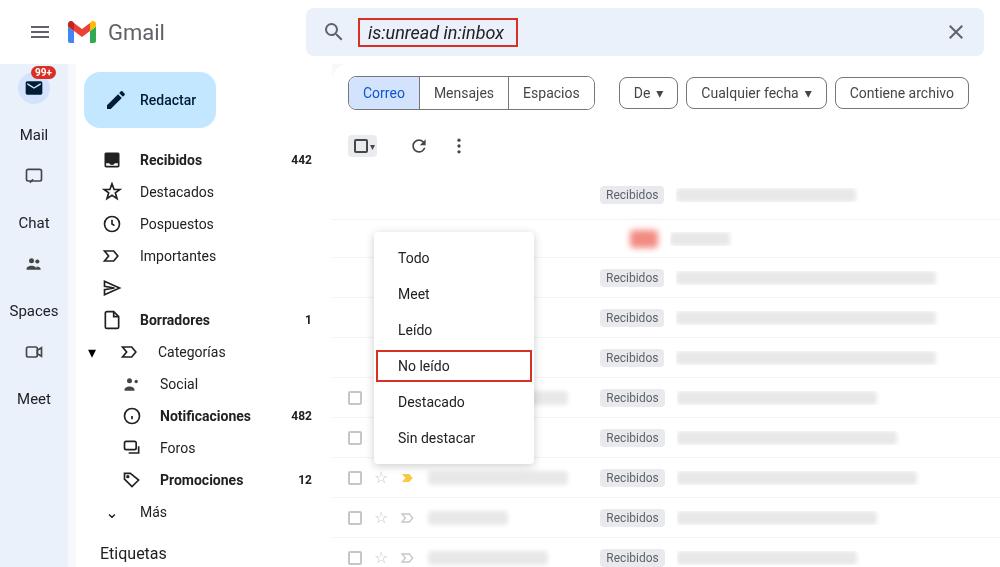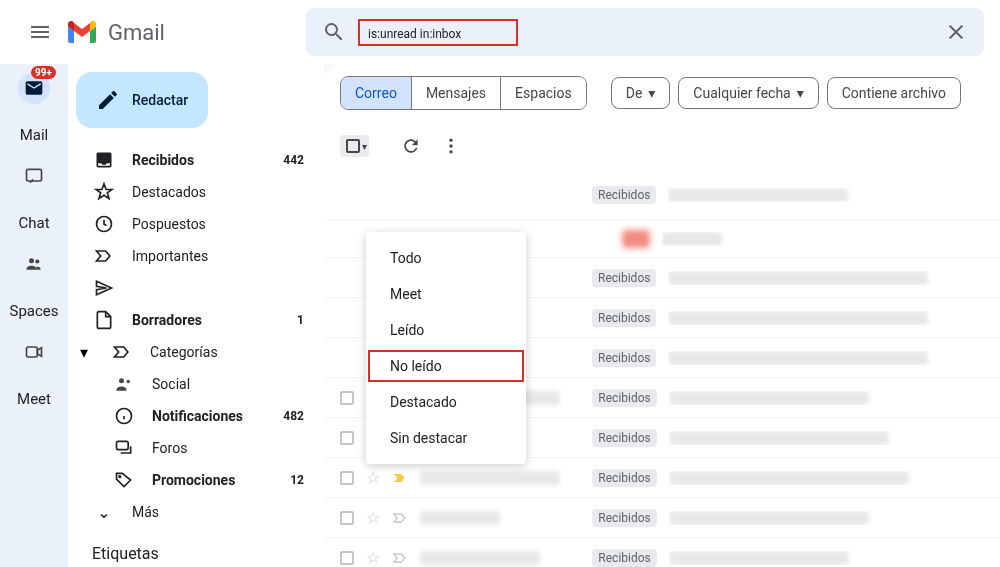--- a/index.html
+++ b/index.html
@@ -8,36 +8,36 @@
     
     .topbar { display: flex; align-items: center; height: 64px; padding: 0 16px; background: #fff; }
     .menu-btn { width: 48px; height: 48px; display: flex; align-items: center; justify-content: center; border-radius: 50%; cursor: pointer; }
     .logo-area { display: flex; align-items: center; gap: 8px; margin-left: 4px; min-width: 238px; }
     .gmail-text { font-size: 22px; color: #5f6368; font-weight: 400; margin-left: 4px; }
     
     .search-container { flex: 1; max-width: 720px; display: flex; align-items: center; }
     .search-box { display: flex; align-items: center; background: #eaf1fb; border-radius: 8px; height: 48px; width: 100%; padding: 0 8px; }
     .search-icon-btn { width: 40px; height: 40px; display: flex; align-items: center; justify-content: center; }
     .search-input-wrap { border: 2px solid #d93025; padding: 2px 8px; margin-left: 4px; }
-    .search-input { border: none; background: transparent; font-size: 12px; color: #202124; outline: none; width: 140px; }
+    .search-input { border: none; background: transparent; font-size: 18px; color: #202124; outline: none; width: 140px; font-style: italic; }
     .search-close { margin-left: auto; width: 40px; height: 40px; display: flex; align-items: center; justify-content: center; cursor: pointer; }
     
     
     .main-layout { display: flex; height: calc(100% - 64px); }
     
     
     .left-rail { width: 68px; display: flex; flex-direction: column; align-items: center; padding-top: 8px; gap: 16px; background: #eaf1fb; }
     .rail-item { display: flex; flex-direction: column; align-items: center; gap: 22px; cursor: pointer; position: relative; }
     .rail-icon { width: 32px; height: 32px; display: flex; align-items: center; justify-content: center; border-radius: 16px; }
     .rail-icon.active { background: #d3e3fd; }
     .rail-label { font-size: 15px; color: #202124; }
     .rail-badge { position: absolute; top: -6px; right: -6px; background: #d93025; color: #fff; font-size: 10px; font-weight: bold; padding: 1px 4px; border-radius: 8px; }
     
     
-    .sidebar { width: 256px; padding: 8px 0; overflow-y: auto; background: #fff; }
+    .sidebar { width: 256px; padding: 8px 0; overflow-y: auto; background: #fff; margin-left: 8px; }
     .compose-btn { display: flex; align-items: center; gap: 12px; background: #c2e7ff; border-radius: 16px; padding: 16px 20px; margin: 0 8px 16px 8px; cursor: pointer; width: fit-content; }
     .compose-btn span { font-size: 14px; color: #001d35; font-weight: 500; }
     
     .nav-item { display: flex; align-items: center; height: 32px; padding: 0 12px 0 26px; border-radius: 0 16px 16px 0; cursor: pointer; margin-right: 8px; gap: 18px; }
     .nav-item .nav-icon { width: 20px; display: flex; justify-content: center; color: #202124; }
     .nav-item .nav-label { flex: 1; font-size: 14px; color: #202124; }
     .nav-item .nav-count { font-size: 12px; color: #202124; }
     .nav-item.bold .nav-label, .nav-item.bold .nav-count { font-weight: 700; }
     .nav-item.sub { padding-left: 46px; }
     .nav-item.expand { padding-left: 6px; }

